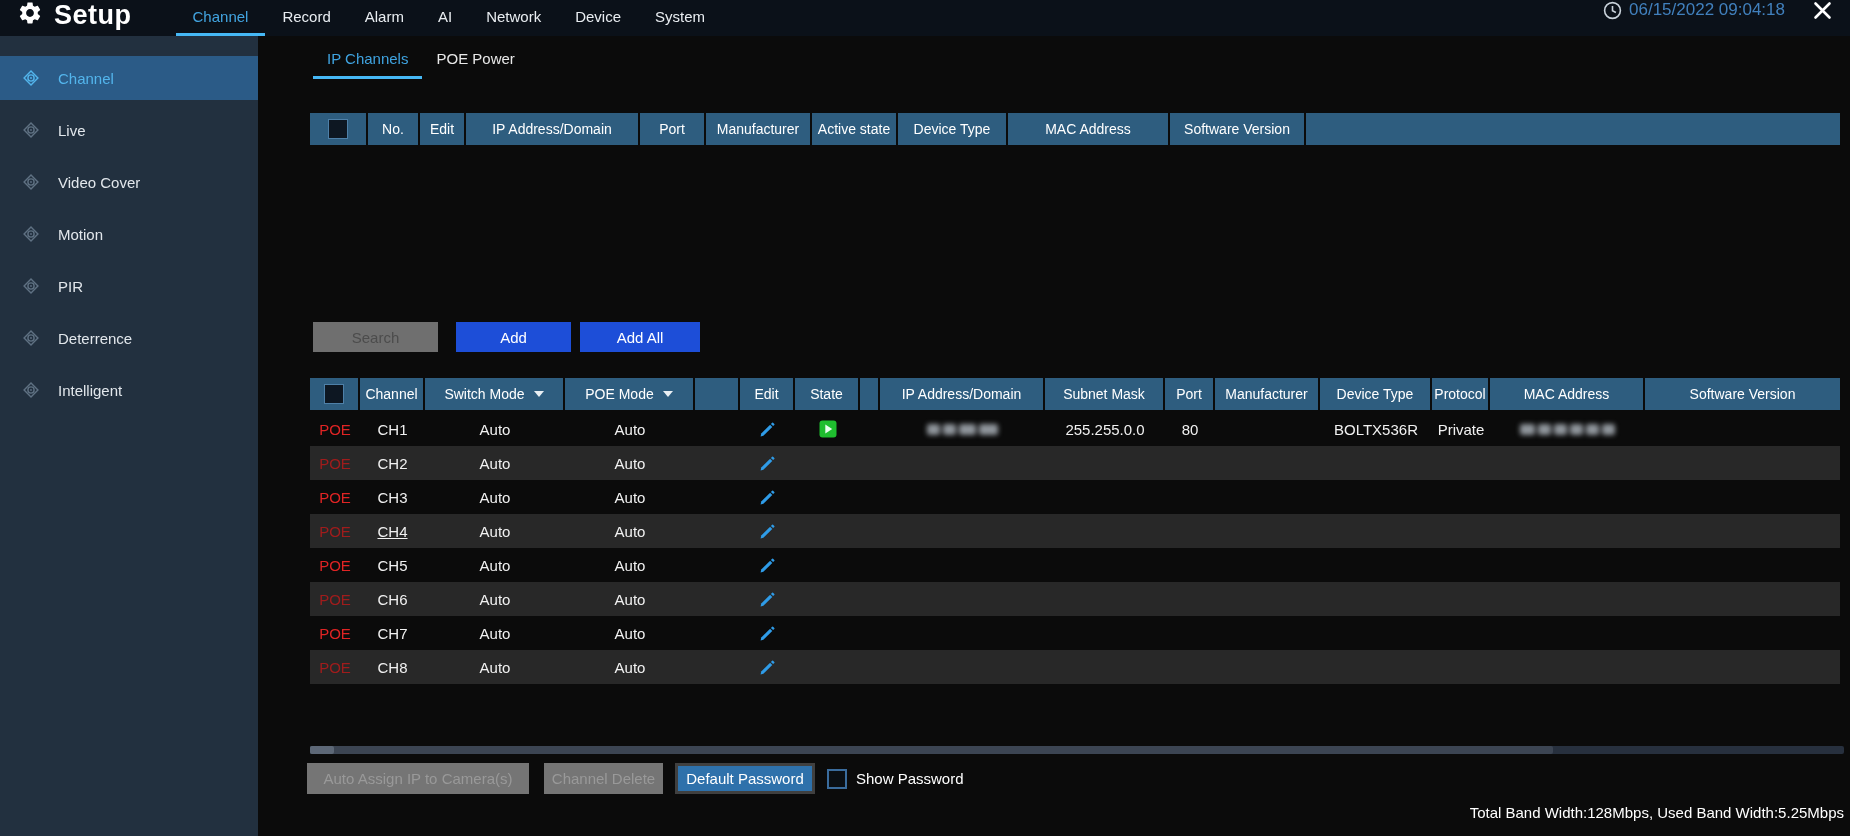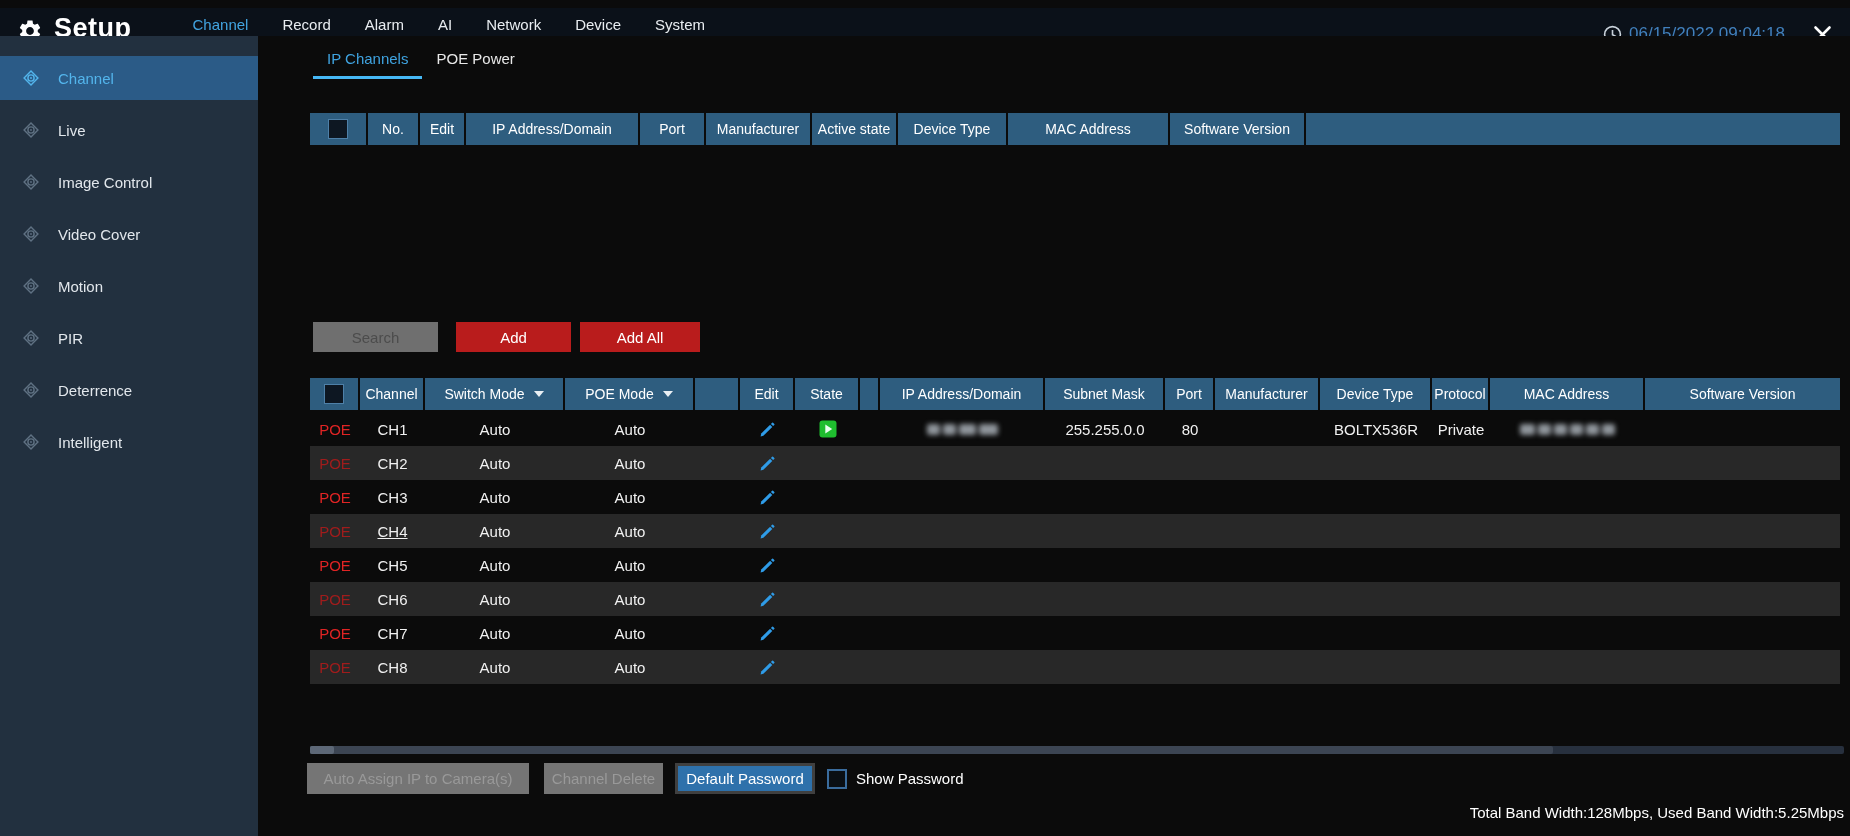--- a/index.html
+++ b/index.html
@@ -1,22 +1,22 @@
 <!DOCTYPE html>
 <html><head>
 <meta charset="utf-8">
 <style>
   * { margin:0; padding:0; box-sizing:border-box; }
   html,body { width:1850px; height:836px; background:#000; overflow:hidden;
               font-family:"Liberation Sans", sans-serif; }
   .screen { position:relative; width:1850px; height:836px; background:#0b0b0b; }
 
   
-  .topbar { position:absolute; left:0; top:8px; width:1850px; height:36px;
-            background:#0b1119; display:flex; align-items:flex-end; }
+  .topbar { position:absolute; left:0; top:0; width:1850px; height:36px;
+            background:#0b1119; display:flex; align-items:flex-start; }
   .gear { margin-left:17px; display:flex; align-items:center; }
   .apptitle { margin-left:11px; font-size:27px; font-weight:700; color:#ffffff; letter-spacing:.5px; }
   .topnav { display:flex; align-items:stretch; height:36px; margin-left:44px; }
   .navitem { padding:0 17px; font-size:15px; color:#e9edf1; display:flex; align-items:center;
              height:36px; cursor:pointer; border-bottom:3px solid transparent; }
   .navitem.active { color:#42a4e0; border-bottom:3px solid #46b8f5; }
   .topright { margin-left:auto; display:flex; align-items:center; }
   .clockicon { display:flex; align-items:center; }
   .datetime { margin-left:7px; font-size:17px; color:#4180bd; }
   .closex { margin-left:28px; margin-right:18px; display:flex; align-items:center; cursor:pointer; }
@@ -56,21 +56,21 @@
   .poe { color:#e02424; }
   .row.alt .poe { color:#a01c1c; }
   .iconbtn { display:flex; align-items:center; cursor:pointer; }
 
   .blob { display:flex; gap:3px; filter:blur(2.5px); }
   .blob i { display:block; height:11px; background:#8f959b; border-radius:2px; }
 
   .actionrow { position:absolute; left:55px; top:286px; display:flex; }
   .abtn { height:30px; font-size:15px; border:none; cursor:pointer; }
   .abtn.search { width:125px; background:#6f6f6f; color:#4c4c4c; margin-right:18px; }
-  .abtn.blue   { background:#b91c1c; color:#fff; }
+  .abtn.blue   { background:#1d4ed8; color:#fff; }
   .abtn.add    { width:115px; margin-right:9px; }
   .abtn.addall { width:120px; }
 
   .hscroll { position:absolute; left:52px; top:710px; width:1534px; height:8px;
              background:#27303e; border-radius:2px; cursor:pointer; }
   .hthumb  { position:absolute; left:0; top:0; height:8px; width:1243px; background:#3c4553; border-radius:2px; }
   .hgrip   { position:absolute; left:0; top:0; height:8px; width:24px; background:#5d6877; border-radius:2px; }
 
   .footerrow { position:absolute; left:49px; top:727px; display:flex; align-items:center; }
   .fbtn { height:31px; font-size:15px; border:none; cursor:pointer; }
@@ -141,30 +141,20 @@
         <span class="sblbl">Live</span>
       </div>
       <div class="sbitem">
         <span class="sbicon">
           <svg width="20" height="20" viewBox="0 0 20 20" fill="none" stroke="currentColor" stroke-width="1.4">
             <rect x="5.1" y="5.1" width="9.8" height="9.8" transform="rotate(45 10 10)"></rect>
             <circle cx="10" cy="10" r="3.1"></circle>
             <circle cx="10" cy="10" r="0.9" fill="currentColor" stroke="none"></circle>
           </svg>
         </span>
-        <span class="sblbl">Image Control</span>
-      </div>
-      <div class="sbitem">
-        <span class="sbicon">
-          <svg width="20" height="20" viewBox="0 0 20 20" fill="none" stroke="currentColor" stroke-width="1.4">
-            <rect x="5.1" y="5.1" width="9.8" height="9.8" transform="rotate(45 10 10)"></rect>
-            <circle cx="10" cy="10" r="3.1"></circle>
-            <circle cx="10" cy="10" r="0.9" fill="currentColor" stroke="none"></circle>
-          </svg>
-        </span>
         <span class="sblbl">Video Cover</span>
       </div>
       <div class="sbitem">
         <span class="sbicon">
           <svg width="20" height="20" viewBox="0 0 20 20" fill="none" stroke="currentColor" stroke-width="1.4">
             <rect x="5.1" y="5.1" width="9.8" height="9.8" transform="rotate(45 10 10)"></rect>
             <circle cx="10" cy="10" r="3.1"></circle>
             <circle cx="10" cy="10" r="0.9" fill="currentColor" stroke="none"></circle>
           </svg>
         </span>

